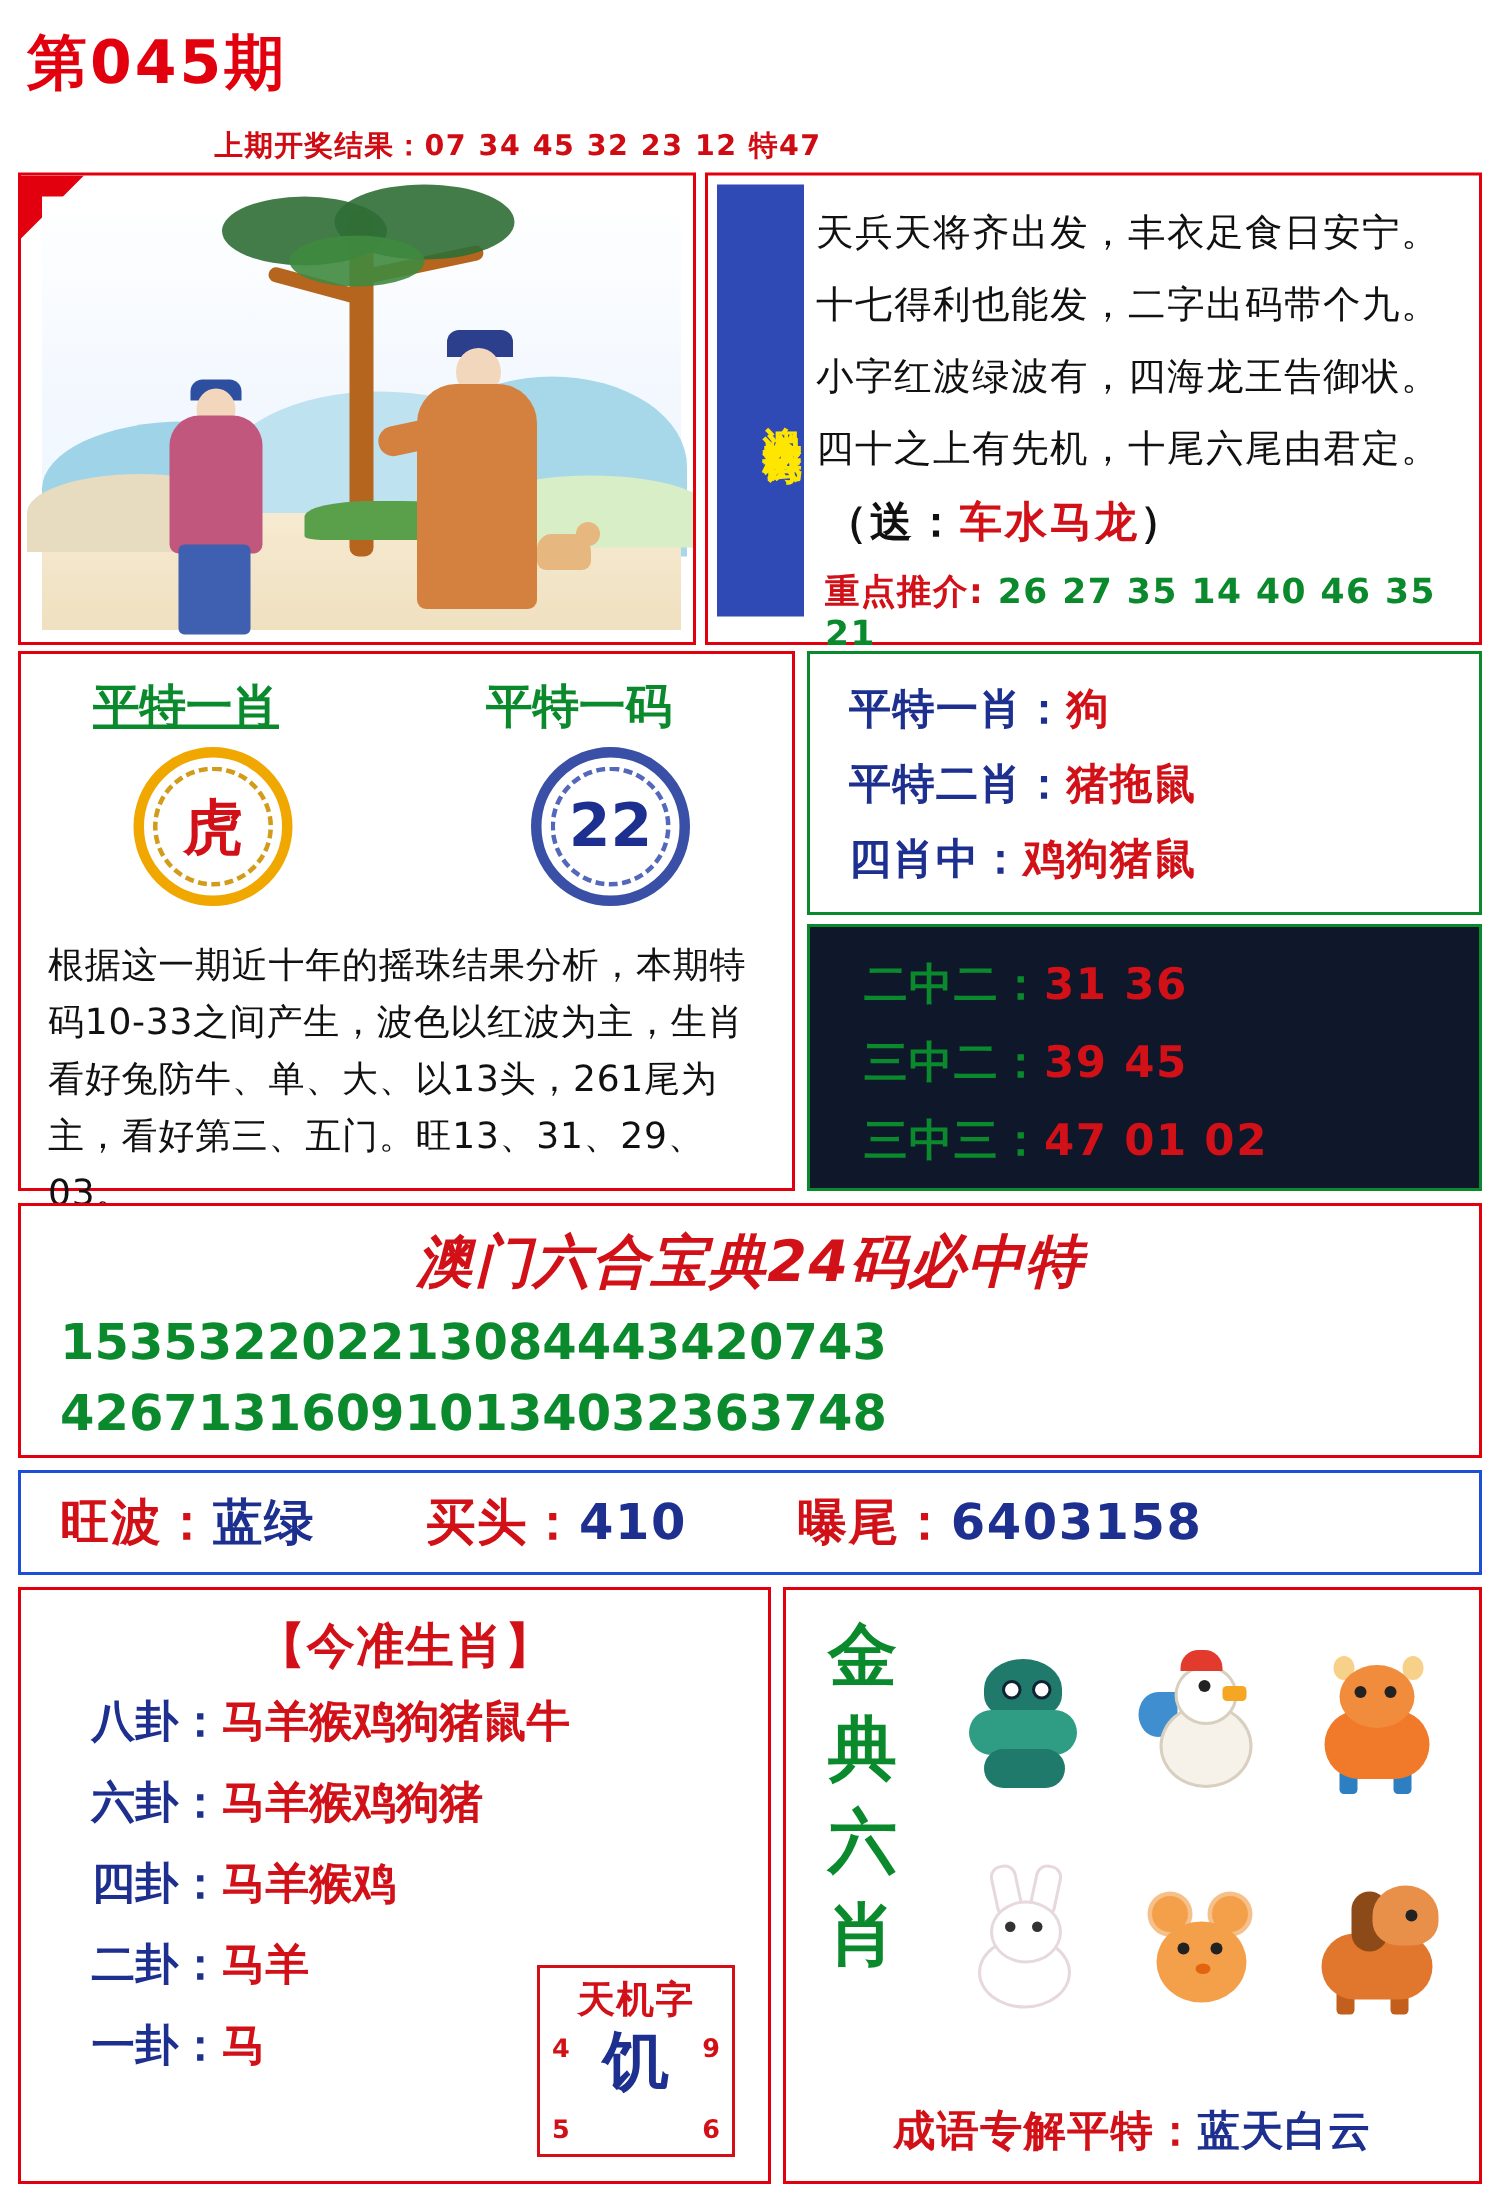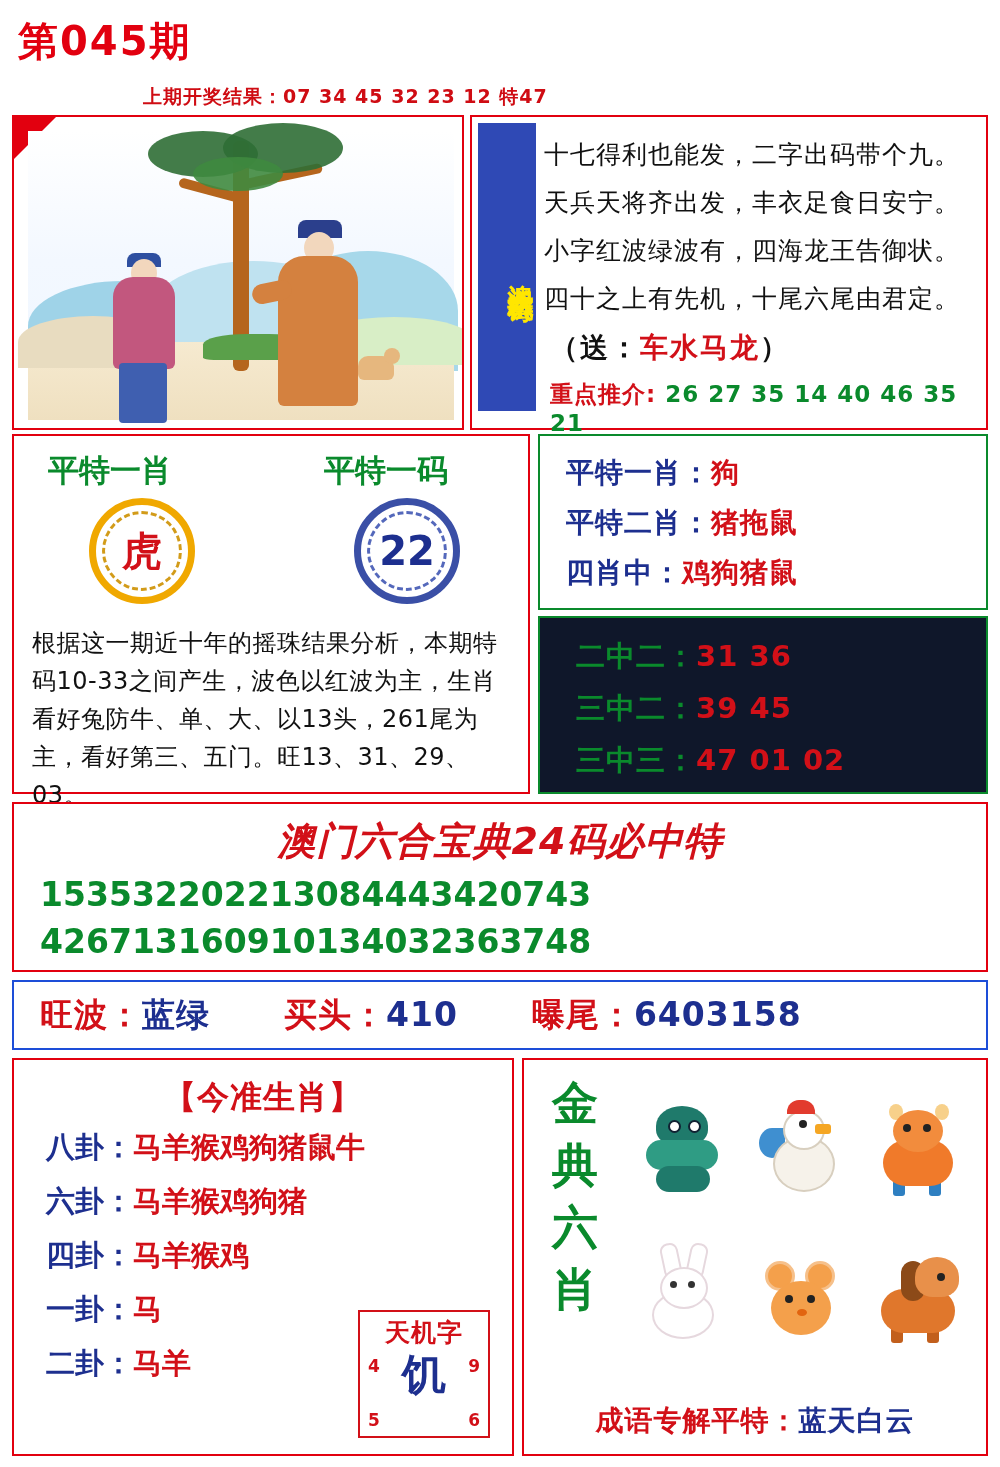--- a/index.html
+++ b/index.html
@@ -112,21 +112,21 @@
     color:#d21018;letter-spacing:1px;
   }
   .poem-rec .nums{color:#0a8a2c;}
 
   
   .mid-left{
     position:absolute;left:12px;top:434px;width:518px;height:360px;
     border:2px solid #e2000f;background:#fff;box-sizing:border-box;
   }
   .pt-head{position:absolute;top:14px;font-size:31px;font-weight:bold;color:#0a8a2c;}
-  .pt-head.a{left:34px;}
+  .pt-head.a{left:48px;text-decoration:underline;}
   .pt-head.b{left:310px;}
   .coin{
     position:absolute;top:62px;width:106px;height:106px;border-radius:50%;
     border:7px solid #f0a800;background:#fff;box-sizing:border-box;
     display:flex;align-items:center;justify-content:center;
   }
   .coin .ring{
     position:absolute;left:6px;top:6px;right:6px;bottom:6px;border-radius:50%;
     border:3px dashed #d29b19;
   }
@@ -189,21 +189,21 @@
   }
   .wave-item{font-size:33px;font-weight:bold;color:#d21018;letter-spacing:1px;}
   .wave-item .v{color:#1d2f8f;}
   .w1{margin-left:26px;}
   .w2{margin-left:74px;}
   .w3{margin-left:74px;}
 
   
   .bot-left{
     position:absolute;left:12px;top:1058px;width:502px;height:398px;
-    border:2px solid #e2000f;background:#fff;box-sizing:border-box;
+    border:2px solid #e2000f;background:#fff;box-sizing:border-box;padding-left:15px;
   }
   .zodiac-title{
     text-align:center;margin-top:16px;font-size:32px;font-weight:bold;color:#d21018;
     letter-spacing:1px;
   }
   .gua-line{
     font-size:29px;line-height:54px;margin-left:32px;color:#1d2f8f;font-weight:bold;
   }
   .gua-line .k{color:#1d2f8f;}
   .gua-line .v{color:#d21018;}
@@ -331,22 +331,22 @@
         <div class="p-robe"></div>
         <div class="p-sleeve"></div>
       </div>
       <div class="dog"></div>
     </div>
   </div>
 
   <div class="poem-box">
     <div class="poem-title">澳门六合玄机诗</div>
     <div class="poem-lines">
+      <div>天兵天将齐出发，丰衣足食日安宁。</div>
       <div>十七得利也能发，二字出码带个九。</div>
-      <div>天兵天将齐出发，丰衣足食日安宁。</div>
       <div>小字红波绿波有，四海龙王告御状。</div>
       <div>四十之上有先机，十尾六尾由君定。</div>
     </div>
     <div class="poem-gift">
       <span>（送：</span><span class="red">车水马龙</span><span>）</span>
     </div>
     <div class="poem-rec">
       <span>重点推介:</span>
       <span class="nums">26 27 35 14 40 46 35 21</span>
     </div>
@@ -439,24 +439,24 @@
     <div class="gua-line">
       <span class="k">八卦：</span><span class="v">马羊猴鸡狗猪鼠牛</span>
     </div>
     <div class="gua-line">
       <span class="k">六卦：</span><span class="v">马羊猴鸡狗猪</span>
     </div>
     <div class="gua-line">
       <span class="k">四卦：</span><span class="v">马羊猴鸡</span>
     </div>
     <div class="gua-line">
+      <span class="k">二卦：</span><span class="v">马羊</span>
+    </div>
+    <div class="gua-line">
       <span class="k">一卦：</span><span class="v">马</span>
-    </div>
-    <div class="gua-line">
-      <span class="k">二卦：</span><span class="v">马羊</span>
     </div>
     <div class="tianji">
       <div class="tianji-t">天机字</div>
       <div class="tianji-c">饥</div>
       <div class="tj-n tj-tl">4</div>
       <div class="tj-n tj-tr">9</div>
       <div class="tj-n tj-bl">5</div>
       <div class="tj-n tj-br">6</div>
     </div>
   </div>

